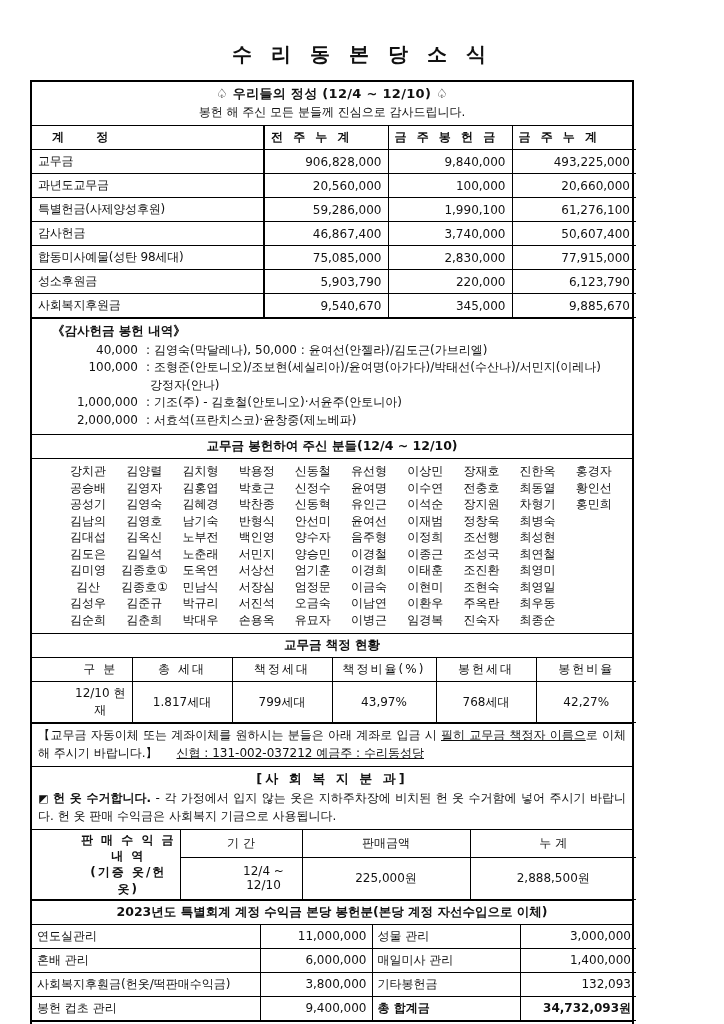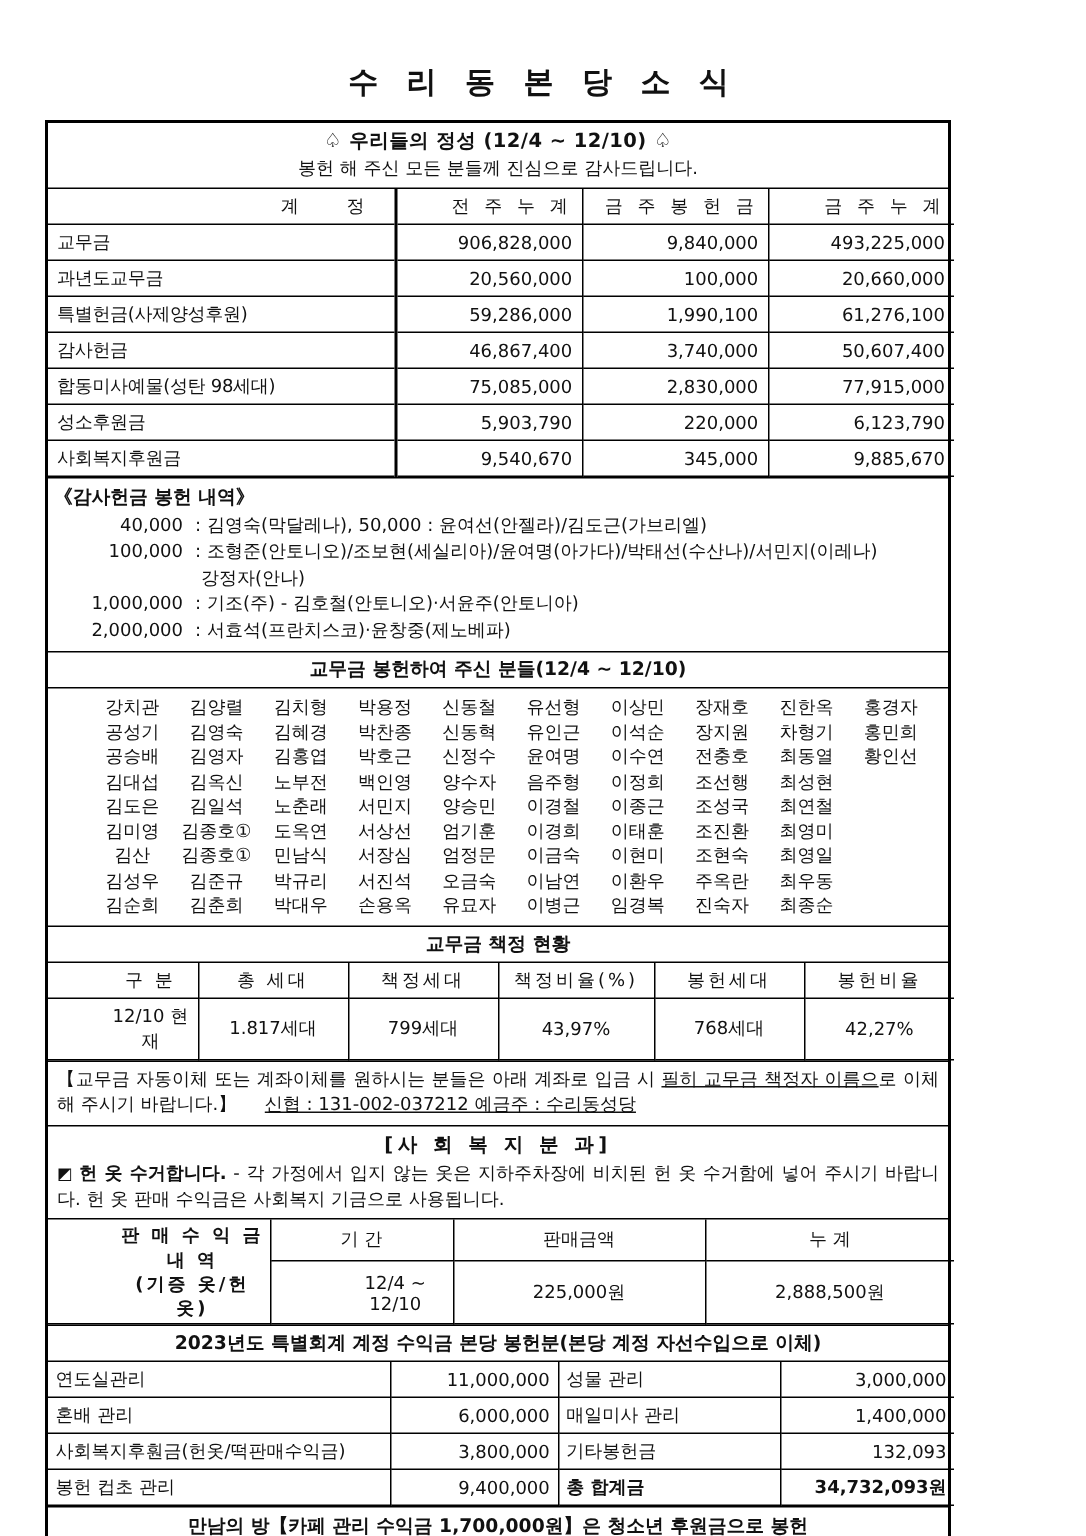--- a/index.html
+++ b/index.html
@@ -60,35 +60,35 @@
     width: 100%;
     table-layout: fixed;
   }
   .fin td, .fin th {
     border: 1px solid #000;
     font-size: 12px;
     padding: 3px 6px;
     box-sizing: border-box;
   }
   .fin th {
-    text-align: right;
-    font-weight: normal;
+    text-align: left;
+    font-weight: bold;
     letter-spacing: 3px;
   }
   .fin th.wide { letter-spacing: 14px; text-indent: 14px; }
   .fin td.name { text-align: left; letter-spacing: -0.2px;}
   .fin td.num { text-align: right; }
   .fin .sep-left { border-left: 2px solid #000; }
   .fin tr td:first-child, .fin tr th:first-child { border-left: none; }
   .fin tr td:last-child, .fin tr th:last-child { border-right: none; }
   .fin tr:first-child th { border-top: none; }
 
   
   .thanks {
-    padding: 4px 6px 5px 4px;
+    padding: 4px 6px 5px 20px;
   }
   .thanks .hdr {
     font-size: 12.5px;
     font-weight: bold;
     margin-bottom: 2px;
   }
   .thanks .row {
     display: flex;
     font-size: 12px;
     line-height: 1.45;
@@ -323,42 +323,54 @@
                 <td>김치형</td>
                 <td>박용정</td>
                 <td>신동철</td>
                 <td>유선형</td>
                 <td>이상민</td>
                 <td>장재호</td>
                 <td>진한옥</td>
                 <td>홍경자</td>
               </tr>
               <tr>
+                <td>공승배</td>
+                <td>김영자</td>
+                <td>김홍엽</td>
+                <td>박호근</td>
+                <td>신정수</td>
+                <td>윤여명</td>
+                <td>이수연</td>
+                <td>전충호</td>
+                <td>최동열</td>
+                <td>황인선</td>
+              </tr>
+              <tr>
                 <td>공성기</td>
                 <td>김영숙</td>
                 <td>김혜경</td>
                 <td>박찬종</td>
                 <td>신동혁</td>
                 <td>유인근</td>
                 <td>이석순</td>
                 <td>장지원</td>
                 <td>차형기</td>
                 <td>홍민희</td>
               </tr>
               <tr>
-                <td>공승배</td>
-                <td>김영자</td>
-                <td>김홍엽</td>
-                <td>박호근</td>
-                <td>신정수</td>
-                <td>윤여명</td>
-                <td>이수연</td>
-                <td>전충호</td>
-                <td>최동열</td>
-                <td>황인선</td>
+                <td>김남의</td>
+                <td>김영호</td>
+                <td>남기숙</td>
+                <td>반형식</td>
+                <td>안선미</td>
+                <td>윤여선</td>
+                <td>이재범</td>
+                <td>정창욱</td>
+                <td>최병숙</td>
+                <td></td>
               </tr>
               <tr>
                 <td>김대섭</td>
                 <td>김옥신</td>
                 <td>노부전</td>
                 <td>백인영</td>
                 <td>양수자</td>
                 <td>음주형</td>
                 <td>이정희</td>
                 <td>조선행</td>

